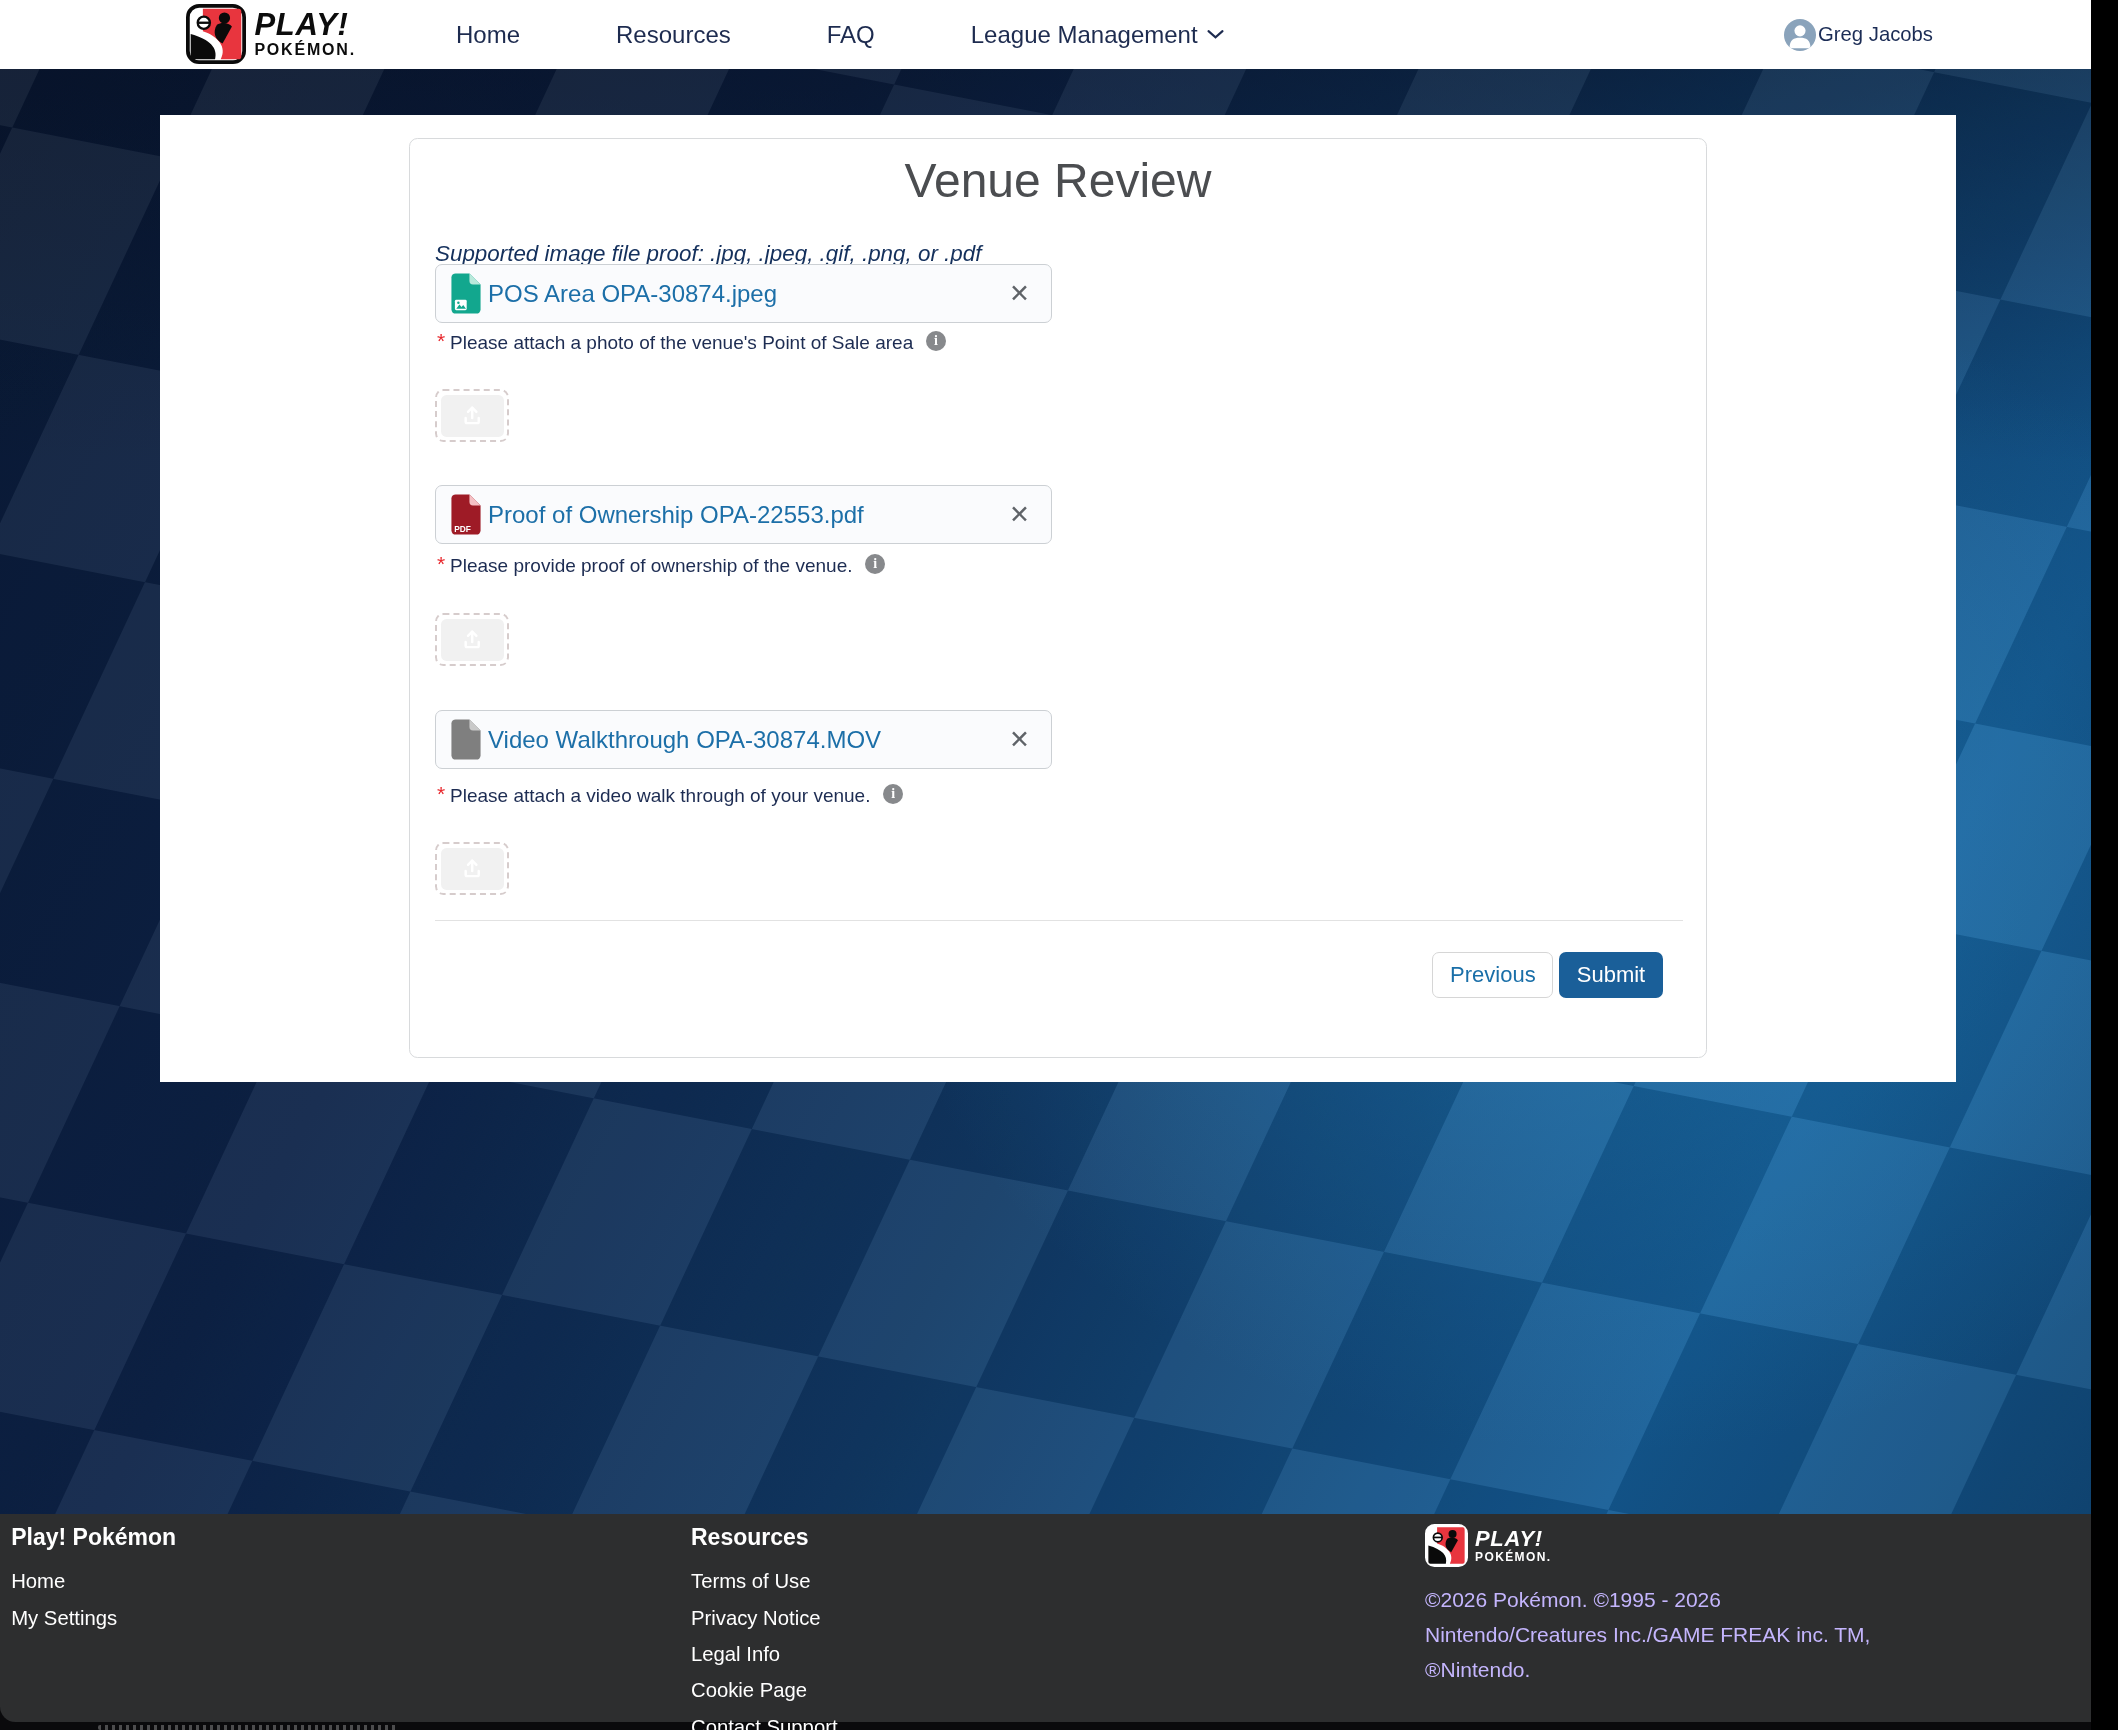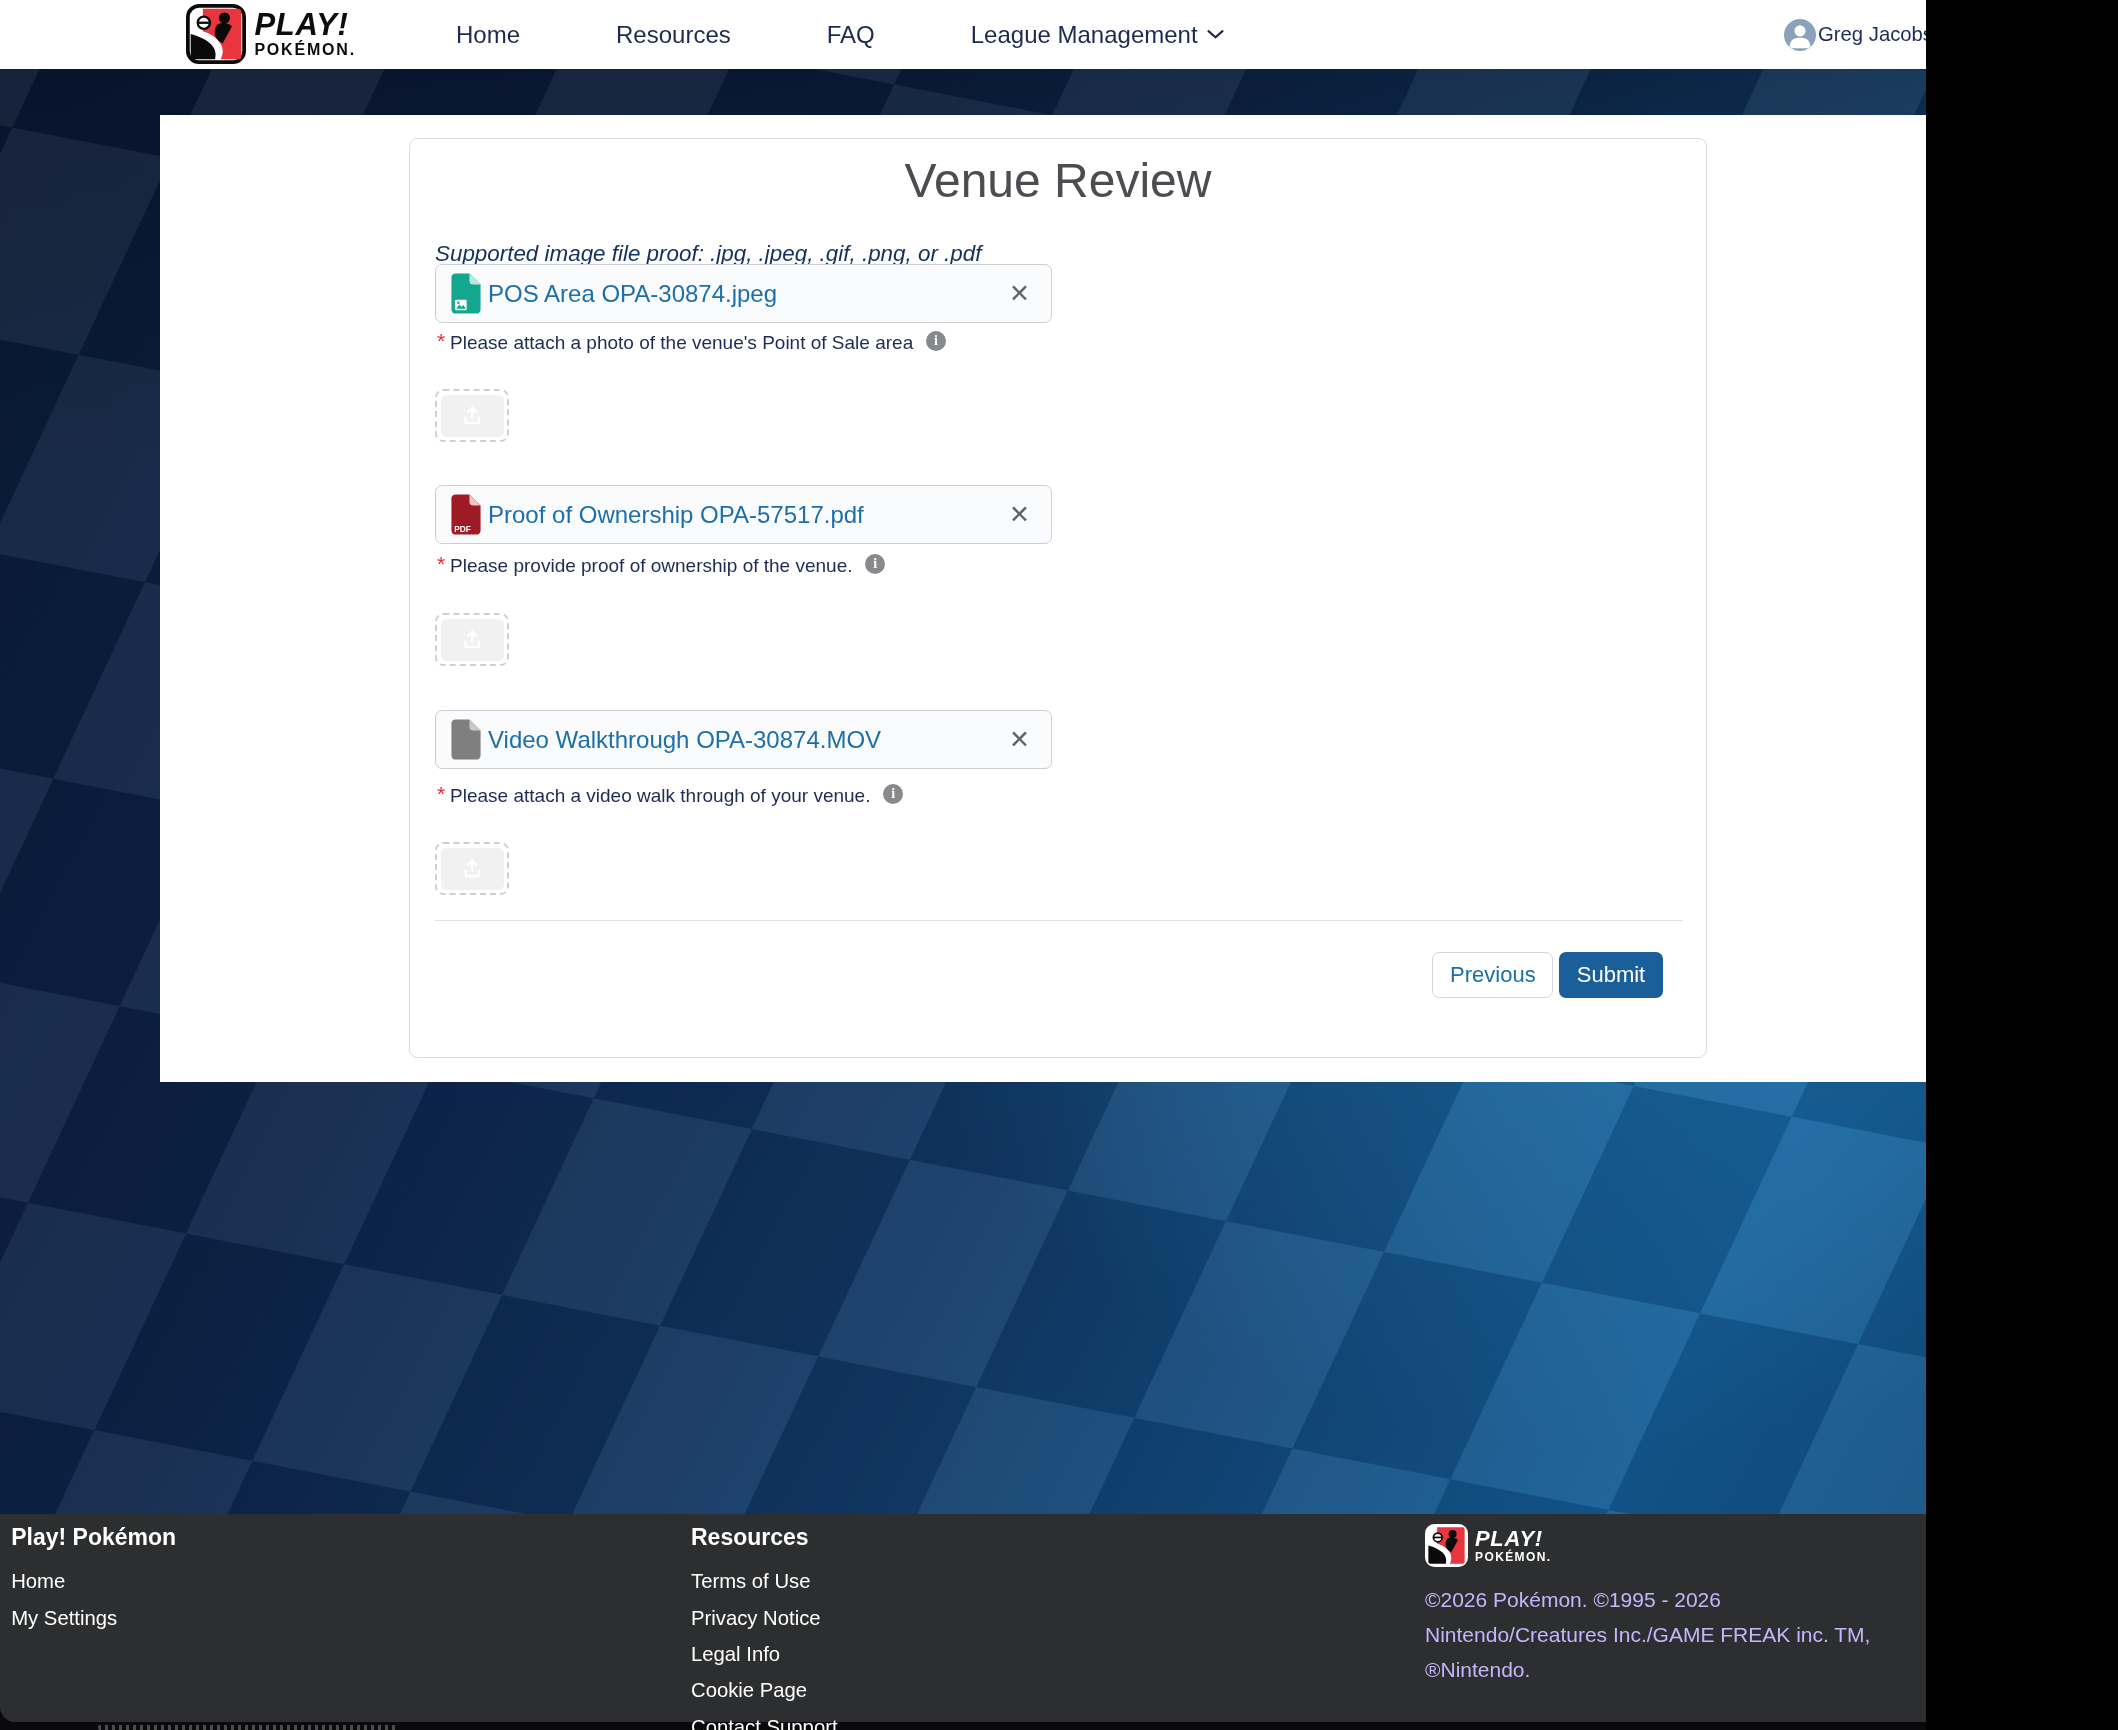--- a/index.html
+++ b/index.html
@@ -1,16 +1,16 @@
 <!DOCTYPE html>
 <html style="font-size:11.2px"><head>
 <meta charset="utf-8">
 <style>
   html,body{margin:0;padding:0;background:#000;}
-  .screen{position:relative;width:1926px;height:1730px;background:#fff;overflow:hidden;
+  .screen{position:relative;width:2091px;height:1730px;background:#fff;overflow:hidden;
           font-family:"Liberation Sans",sans-serif;}
 
   
   .navbar{position:absolute;left:0;top:0;width:2119px;height:69px;background:#fff;z-index:5;}
   .brand{position:absolute;left:186px;top:3.5px;display:flex;align-items:center;gap:8.4px;cursor:pointer;}
   .brand-icon{width:60px;height:60px;display:block;}
   .brand-text{display:flex;flex-direction:column;line-height:1;}
   .brand-play{font-size:31px;font-weight:900;font-style:italic;letter-spacing:0.7px;color:#0c0c0c;}
   .brand-poke{font-size:16px;font-weight:900;letter-spacing:1.8px;color:#0c0c0c;margin-top:1.4px;}
   .nav-links{position:absolute;left:456px;top:0;height:69px;display:flex;gap:96px;align-items:center;}
@@ -162,21 +162,21 @@
         </svg>
       </div>
     </div>
 
     <div class="file-row" style="top:346px">
       <svg class="file-icon" viewBox="0 0 46 62">
         <path d="M8 2 h20 L44 18 v36 a6 6 0 0 1 -6 6 H8 a6 6 0 0 1 -6 -6 V8 a6 6 0 0 1 6 -6 Z" fill="#9e1b26"></path>
         <path d="M28 2 L44 18 H33 a5 5 0 0 1 -5 -5 Z" fill="#f5c0c4"></path>
         <text x="6" y="56" font-size="12" font-weight="bold" fill="#fff" font-family="Liberation Sans, sans-serif">PDF</text>
       </svg>
-      <span class="file-name">Proof of Ownership OPA-57517.pdf</span>
+      <span class="file-name">Proof of Ownership OPA-22553.pdf</span>
       <button class="row-close">
         <span>✕</span>
       </button>
     </div>
     <div class="req-label" style="top:416px">
       <span class="req-star">*</span>
       <span class="req-text">Please provide proof of ownership of the venue.</span>
       <span class="info-icon">i</span>
     </div>
     <div class="dropzone" style="top:474px">

